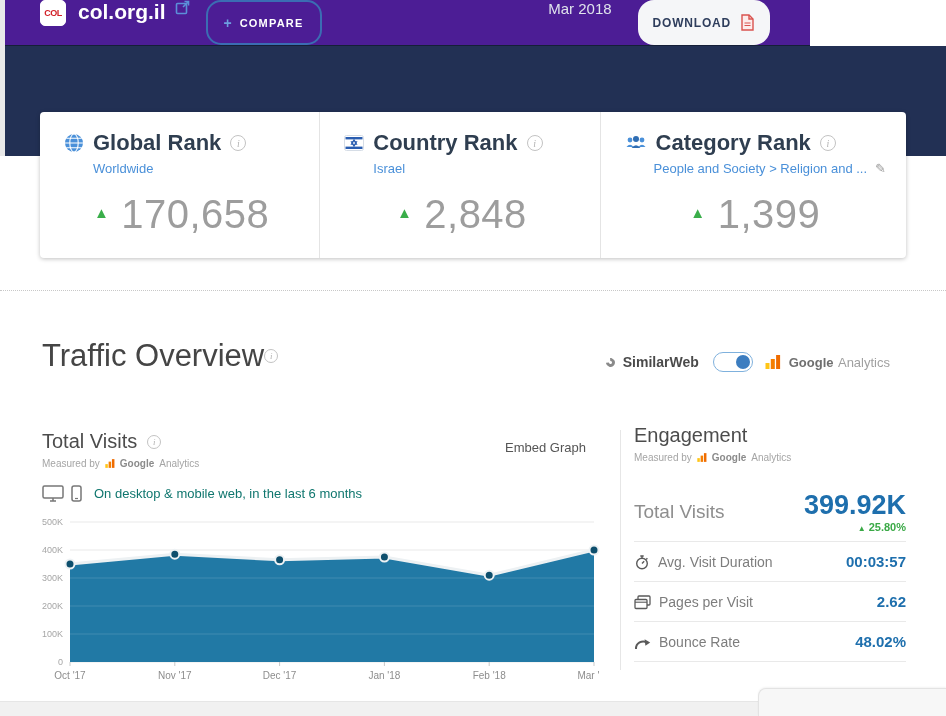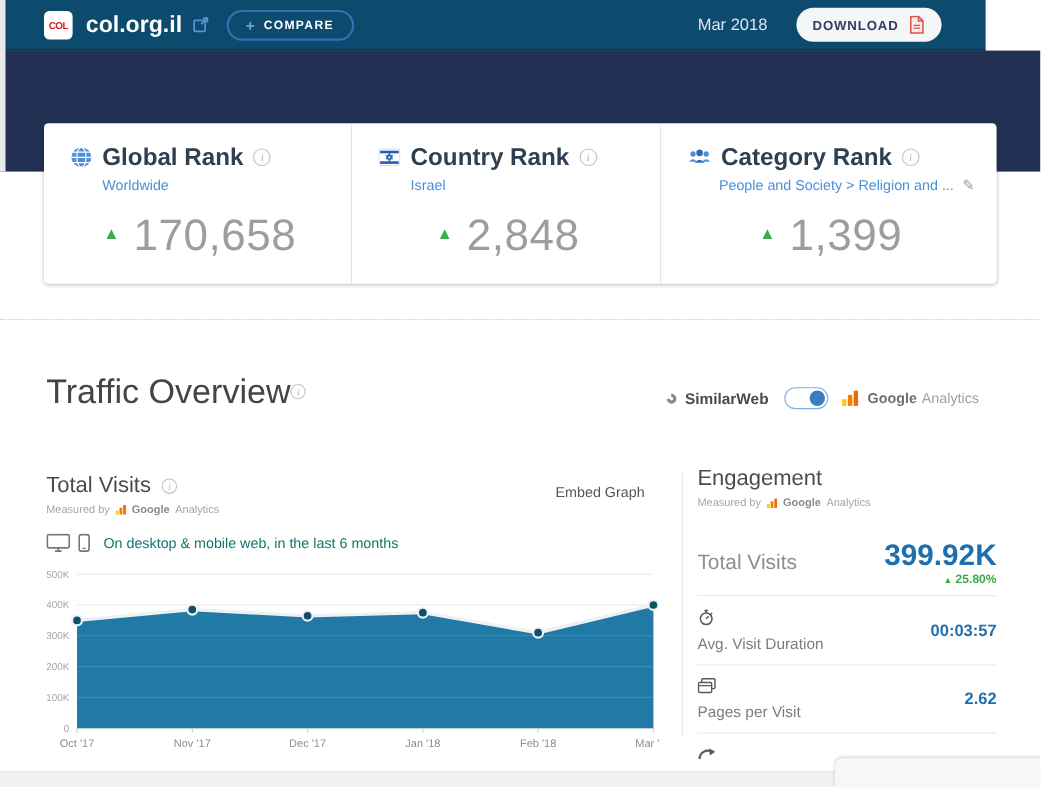--- a/index.html
+++ b/index.html
@@ -1,22 +1,22 @@
 <!DOCTYPE html>
 <html><head>
 <meta charset="utf-8">
 <style>
   * { margin:0; padding:0; box-sizing:border-box; }
   html,body { background:#ffffff; }
   body { font-family:"Liberation Sans", sans-serif; }
   .page { position:relative; width:946px; height:716px; background:#ffffff; overflow:hidden; }
 
   
-  .topbar { position:absolute; left:0; top:0; width:896px; height:46px; background:#0c4a6e;
-            display:flex; align-items:center; padding:0 40px; border-bottom:1px solid #151f38; z-index:5; }
+  .topbar { position:absolute; left:0; top:0; width:810px; height:46px; background:#4c1d95;
+            display:flex; padding:0 40px; border-bottom:1px solid #151f38; z-index:5; }
   .edge-strip { position:absolute; left:0; top:0; width:5px; height:156px; background:#e9e9e9; z-index:6; }
   .favicon { width:26px; height:26px; background:#ffffff; border-radius:5px; display:flex; align-items:center;
              justify-content:center; color:#d21f26; font-weight:bold; font-size:9px; letter-spacing:-0.5px;
              border:1px solid #ffffff; }
   .site-name { color:#ffffff; font-size:21px; font-weight:600; margin-left:12px; }
   .ext-icon { margin-left:9px; display:inline-flex; }
   .compare-btn { margin-left:16px; display:inline-flex; align-items:center; gap:8px; border:2px solid #3b6db3;
                  border-radius:15px; padding:5px 16px; background:transparent; cursor:pointer; }
   .compare-plus { color:#6d9fe0; font-size:14px; font-weight:bold; line-height:1; }
   .compare-label { color:#ffffff; font-size:11px; font-weight:bold; letter-spacing:1.2px; }
@@ -86,21 +86,21 @@
   .eng-rows { margin-top:14px; }
   .eng-row-main { display:flex; justify-content:space-between; align-items:flex-start;
                   padding:14px 0 8px; border-bottom:1px solid #e9e9e9; }
   .erm-label { font-size:19px; color:#8e8e8e; margin-top:10px; }
   .erm-right { text-align:right; }
   .erm-value { font-size:27px; font-weight:bold; color:#1e6fad; line-height:1.05; }
   .erm-change { font-size:11px; color:#3aa946; font-weight:bold; margin-top:2px; }
   .erm-change::before { content:"▲"; font-size:8px; margin-right:3px; }
   .eng-row { display:flex; justify-content:space-between; align-items:center; padding:11px 0;
              border-bottom:1px solid #e9e9e9; }
-  .eng-row .left { display:flex; align-items:flex-start; gap:8px;flex-direction:column; }
+  .eng-row .left { display:flex; align-items:flex-end; gap:8px; }
   .eng-label { font-size:14px; color:#7d7d7d; }
   .eng-value { font-size:15px; font-weight:bold; color:#1e6fad; }
 
   
   .bottom-strip { position:absolute; left:0; top:701px; width:946px; height:15px; background:#f1f1f1;
                   border-top:1px solid #e6e6e6; }
   .corner-widget { position:absolute; right:0; top:688px; width:188px; height:28px; background:#f7f7f7;
                    border:1px solid #e3e3e3; border-right:none; border-bottom:none; border-radius:8px 0 0 0;
                    box-shadow:0 -1px 2px rgba(0,0,0,0.05); }
 

